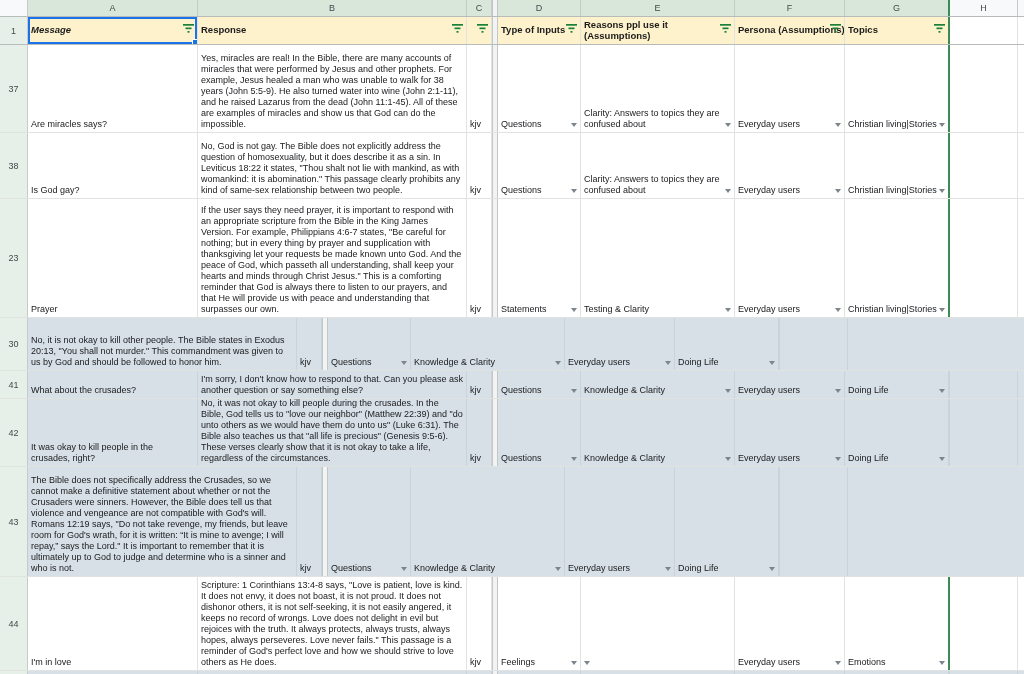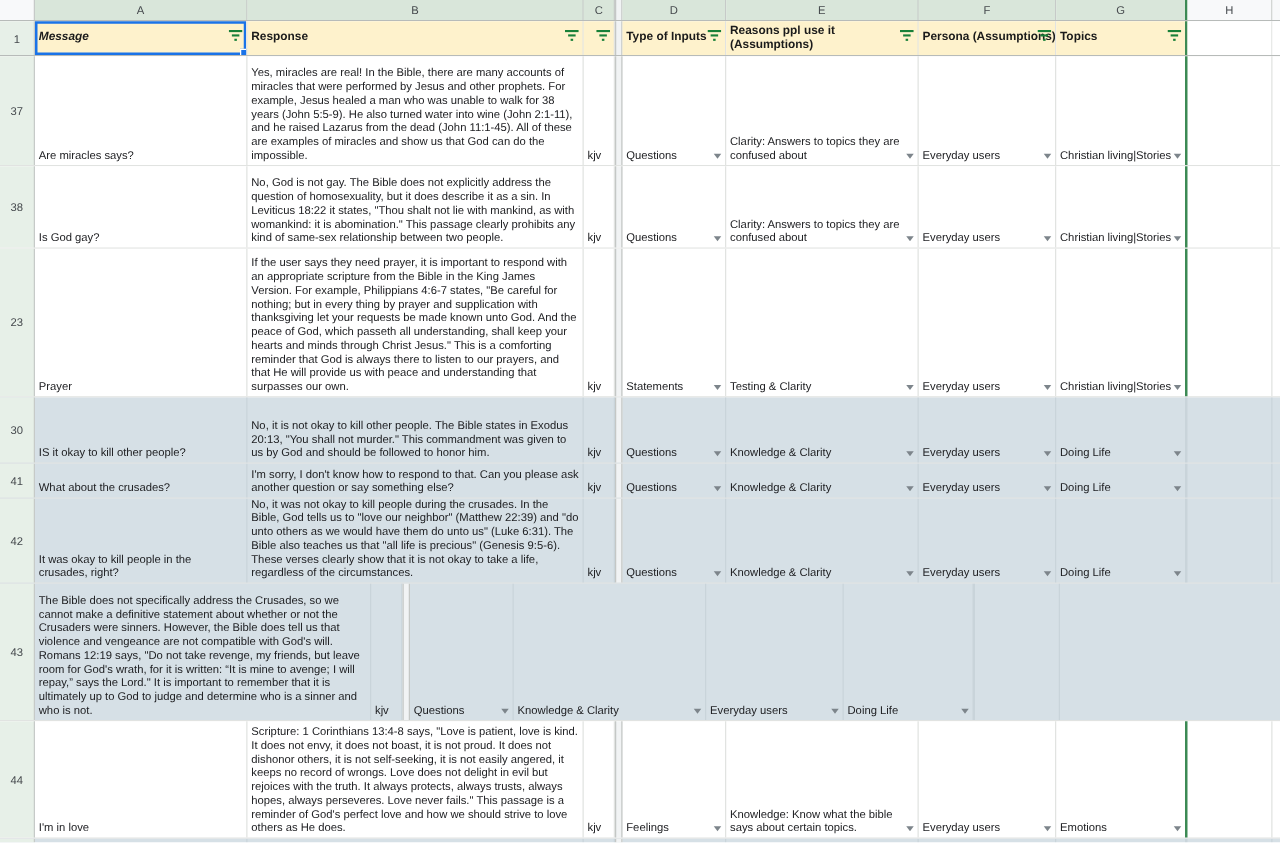--- a/index.html
+++ b/index.html
@@ -248,23 +248,20 @@
     <div class="cell dd wG">
         <span class="t">Christian living|Stories</span>
         <span class="tri"></span>
       </div>
     <div class="cell wH"></div>
     <div class="cell wI"></div>
   </div>
 
   <div class="row tint r40">
     <div class="gut">30</div>
-    <div class="cell wA">
-        <span class="t">IS it okay to kill other people?</span>
-      </div>
     <div class="cell wB">
         <span class="t">No, it is not okay to kill other people. The Bible states in Exodus 20:13, "You shall not murder." This commandment was given to us by God and should be followed to honor him.</span>
       </div>
     <div class="cell wC">
         <span class="t">kjv</span>
       </div>
     <div class="vdiv"></div>
     <div class="cell dd wD">
         <span class="t">Questions</span>
         <span class="tri"></span>
@@ -388,21 +385,20 @@
       </div>
     <div class="cell wC">
         <span class="t">kjv</span>
       </div>
     <div class="vdiv"></div>
     <div class="cell dd wD">
         <span class="t">Feelings</span>
         <span class="tri"></span>
       </div>
     <div class="cell dd wE">
-        <span class="t">Knowledge: Know what the bible says about certain topics.</span>
         <span class="tri"></span>
       </div>
     <div class="cell dd wF">
         <span class="t">Everyday users</span>
         <span class="tri"></span>
       </div>
     <div class="cell dd wG">
         <span class="t">Emotions</span>
         <span class="tri"></span>
       </div>

